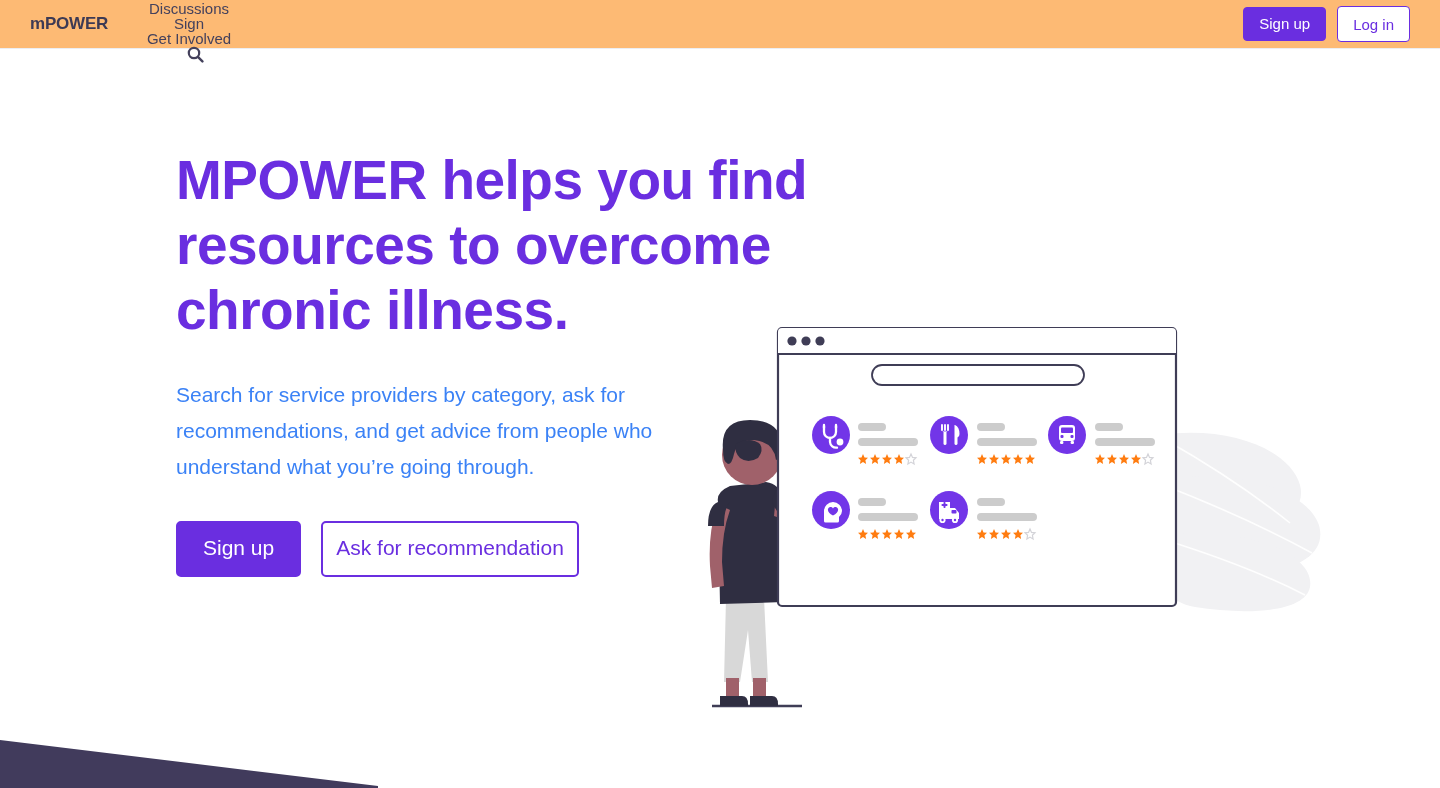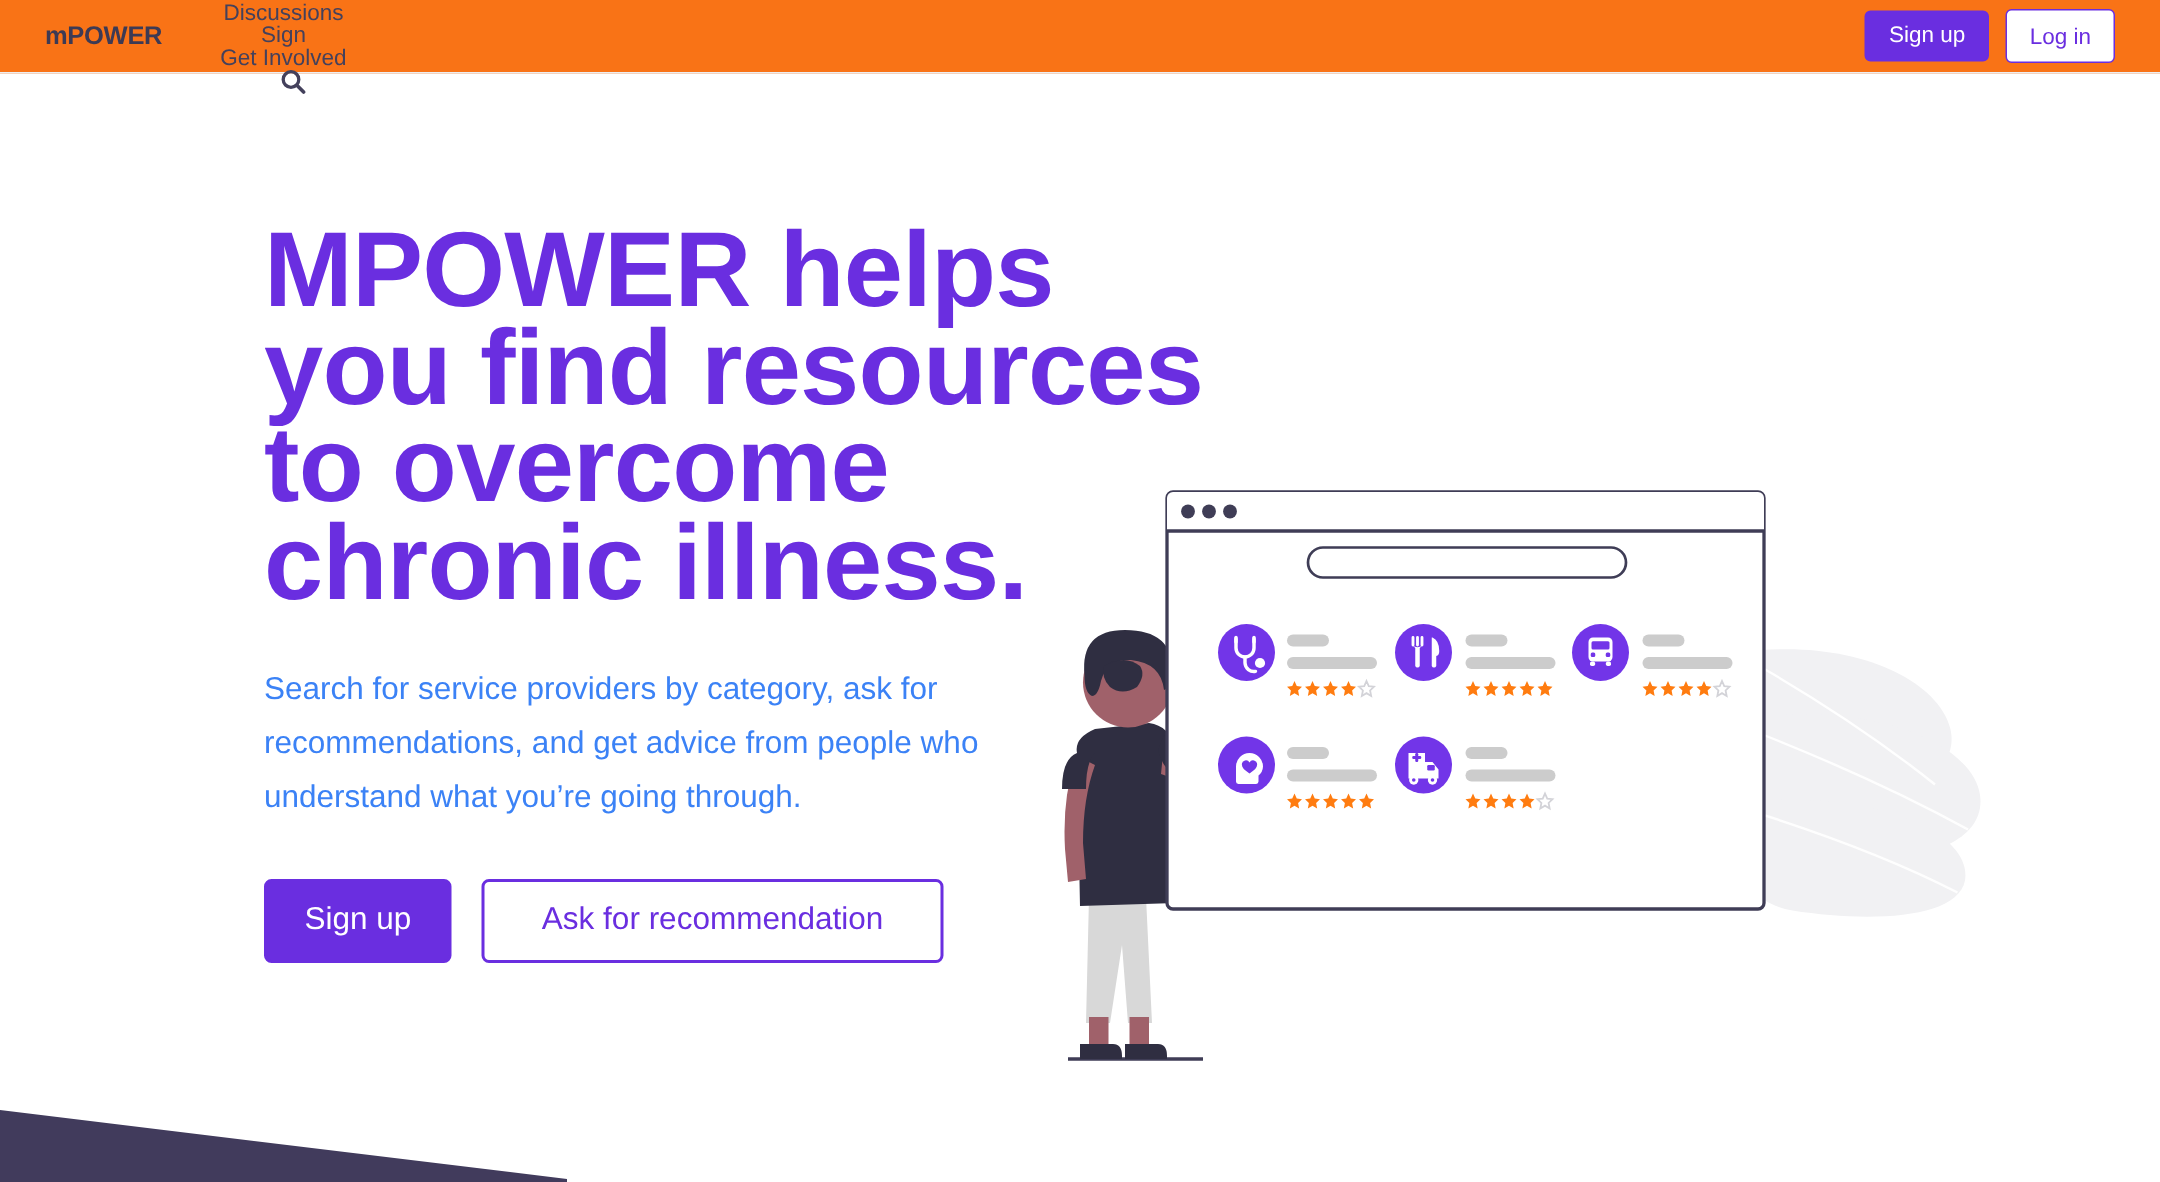--- a/index.html
+++ b/index.html
@@ -20,21 +20,21 @@
     background: #ffffff;
     overflow: hidden;
   }
 
   
   .navbar {
     position: absolute;
     top: 0; left: 0;
     width: 1440px;
     height: 49px;
-    background: #f97316;
+    background: #fdba74;
     border-bottom: 1px solid #eceef2;
     display: flex;
     align-items: center;
     z-index: 40;
   }
 
   .brand {
     margin-left: 30px;
     font-size: 17px;
     font-weight: bold;
@@ -116,21 +116,21 @@
   
   .hero-text {
     position: absolute;
     left: 176px;
     top: 148px;
     width: 680px;
     z-index: 20;
   }
 
   .hero-title {
-    font-size: 71px;
+    font-size: 55px;
     line-height: 65px;
     font-weight: bold;
     color: #6a2ee0;
     letter-spacing: -0.5px;
     max-width: 660px;
   }
 
   .hero-sub {
     margin-top: 34px;
     font-size: 21px;
@@ -156,21 +156,21 @@
     border: 2px solid #6a2ee0;
     cursor: pointer;
     white-space: nowrap;
     font-family: "Liberation Sans", sans-serif;
   }
 
   .btn-ask-hero {
     background: #ffffff;
     color: #6a2ee0;
     font-size: 21px;
-    padding: 13px 38px 15px;
+    padding: 13px 13px 15px;
     border-radius: 5px;
     border: 2px solid #6a2ee0;
     cursor: pointer;
     white-space: nowrap;
     font-family: "Liberation Sans", sans-serif;
   }
 
   
   .illustration {
     position: absolute;

